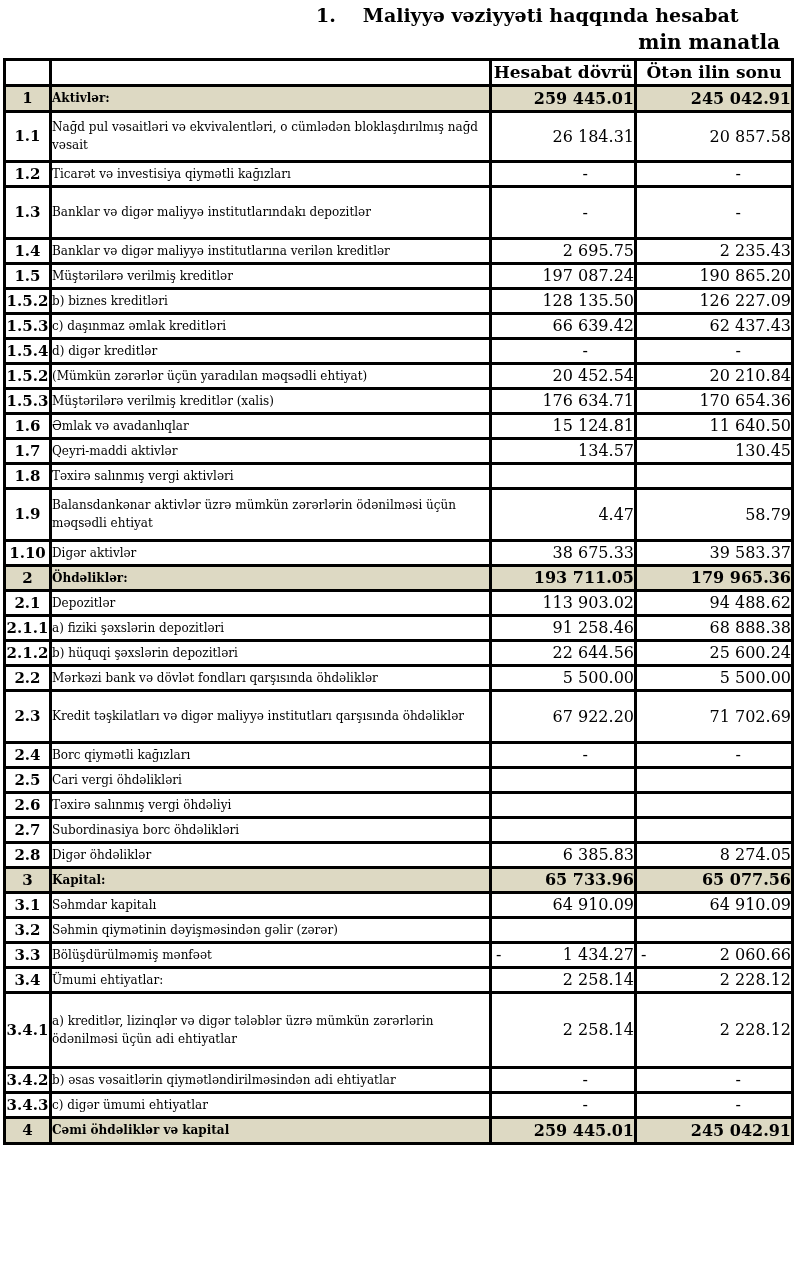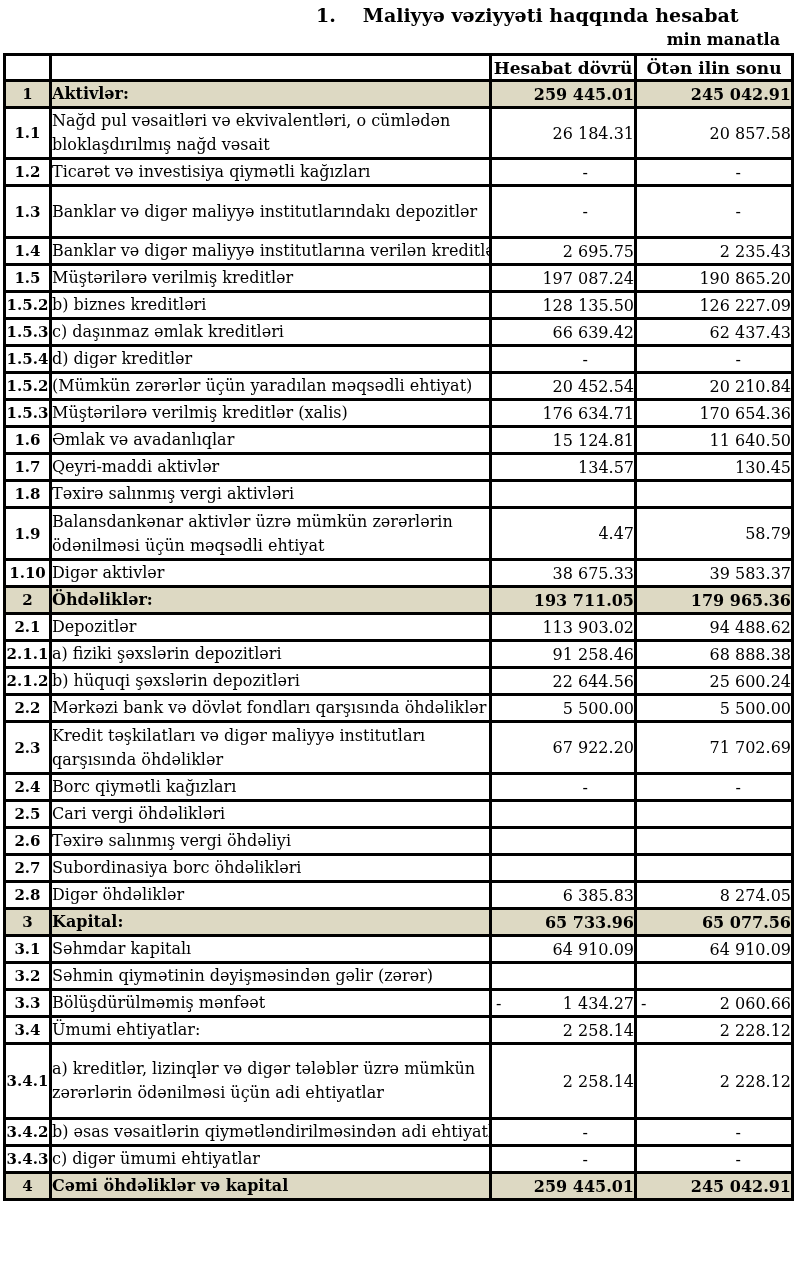--- a/index.html
+++ b/index.html
@@ -8,21 +8,21 @@
     font-family:"DejaVu Serif","Liberation Serif",serif;
     overflow:hidden;position:relative;
   }
   .title-row{
     margin:4px 0 0 316px;
     display:flex;gap:27px;
     font-weight:bold;font-size:19px;line-height:1.2;
   }
   .unit-note{
     text-align:right;padding-right:20px;margin-top:4px;
-    font-weight:bold;font-size:16px;line-height:1.1;
+    font-weight:bold;font-size:20px;line-height:1.1;
   }
   table.fin{
     border-collapse:collapse;table-layout:fixed;
     margin:5px 0 0 3px;width:791px;
   }
   table.fin td,table.fin th{
     border:3px solid #000;
     vertical-align:middle;
     overflow:hidden;
     padding:0;
@@ -36,21 +36,21 @@
   tbody tr{height:25px;}
   tr.s29{height:26px;}
   tr.h50{height:50px;}
   tr.h52{height:52px;}
   tr.h75{height:75px;padding-left:32px;}
   td.noc{
     text-align:center;font-weight:bold;font-size:15px;
   }
   td.lab{
     text-align:left;padding:2px 2px 2px 5px;
-    font-size:16px;line-height:1.5;
+    font-size:12px;line-height:1.5;
   }
   tr.nw td.lab{white-space:nowrap;}
   td.val{
     text-align:right;font-size:16px;
   }
   td.v1{padding-right:16px;margin-top:36px;}
   td.v2{padding-right:20px;text-align:right;}
   td.v1.dash{padding-right:46px;}
   td.v2.dash{padding-right:50px;}
   tr.section td{

